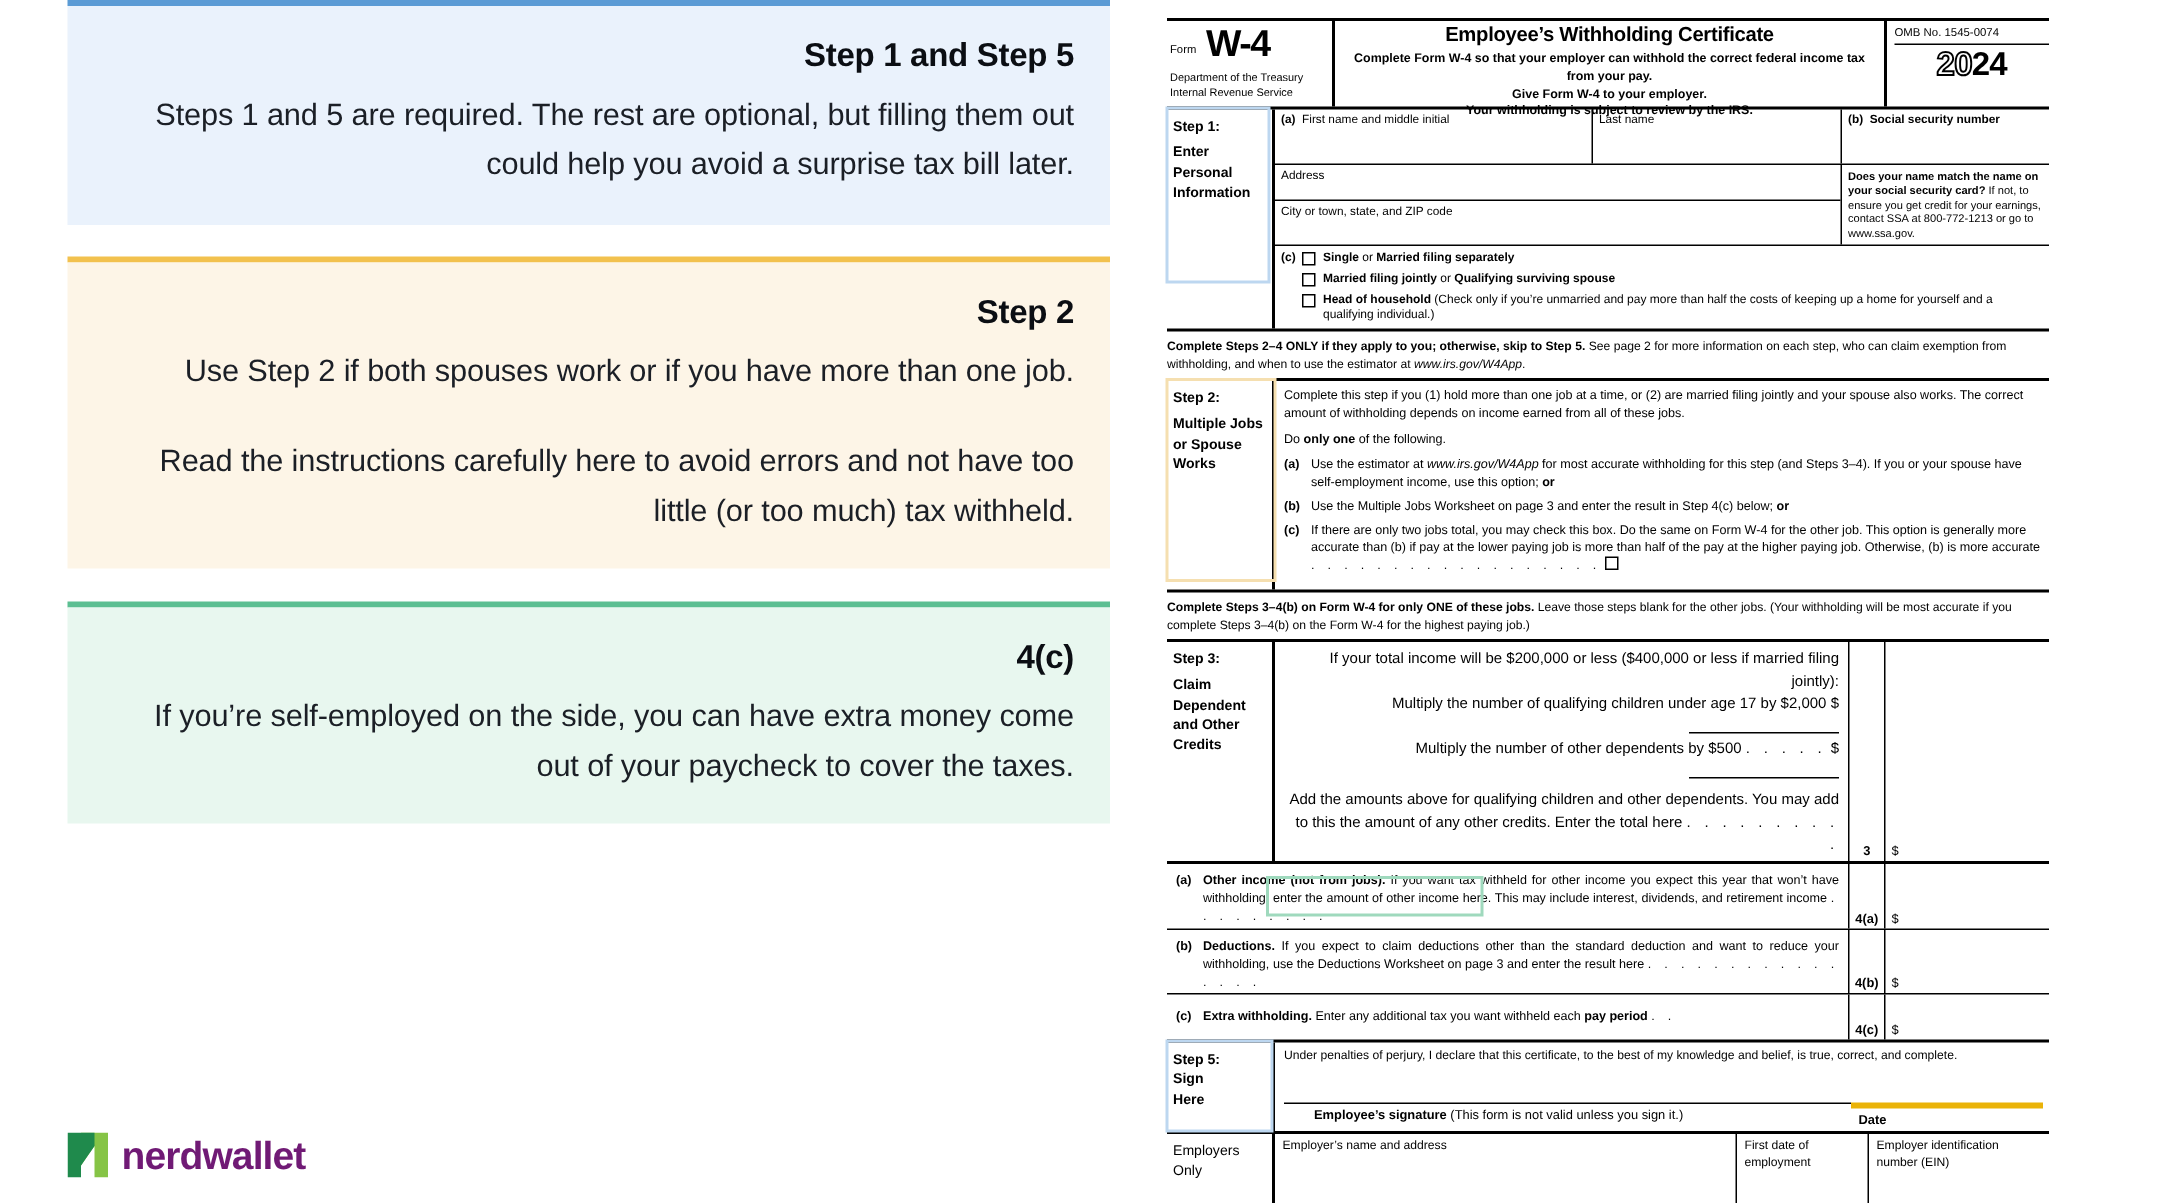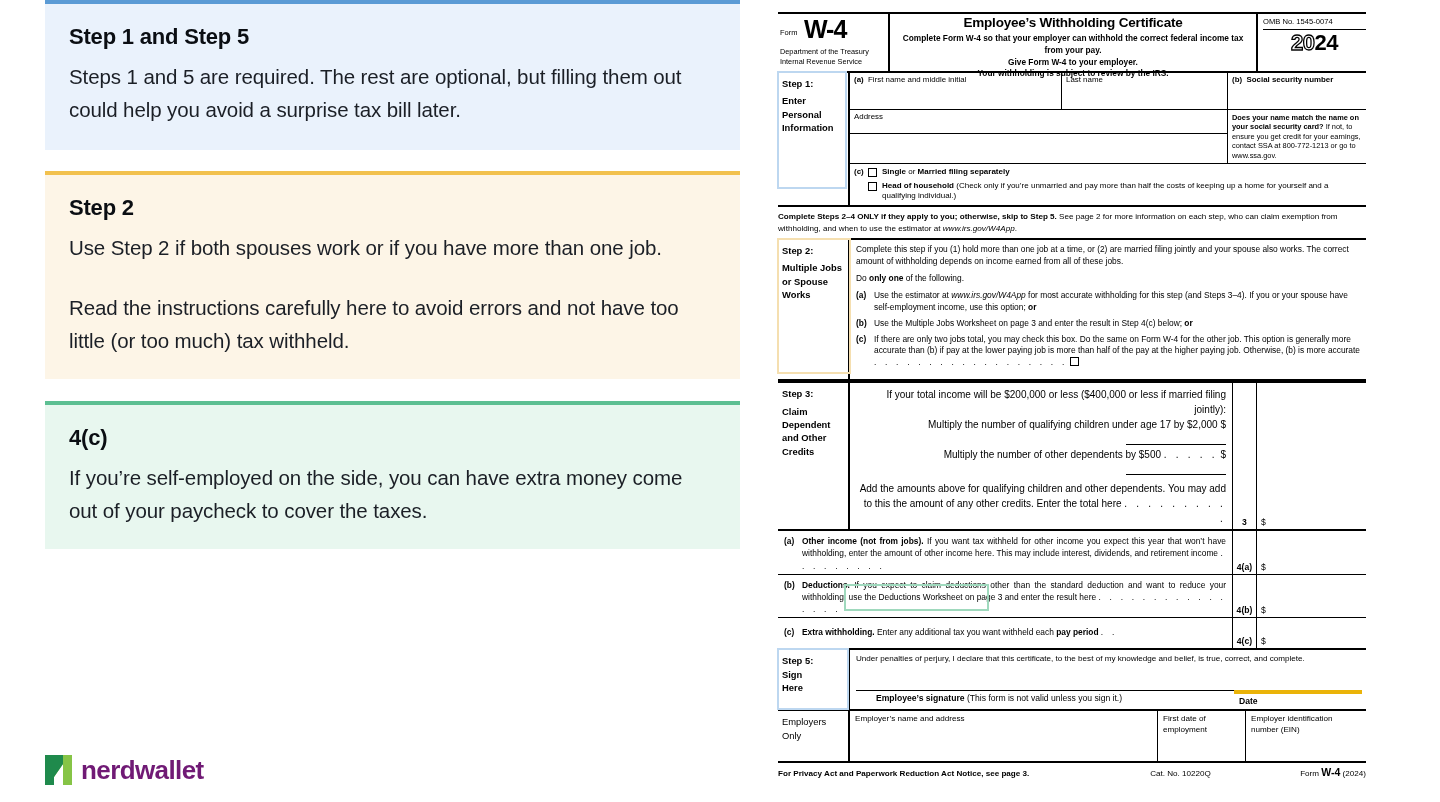--- a/index.html
+++ b/index.html
@@ -10,21 +10,21 @@
     background: #ffffff;
     font-family: "Liberation Sans", sans-serif;
     overflow: hidden;
     position: relative;
   }
 
   
   #left-panel {
     position: absolute;
     left: 45px; top: 0px;
-    width: 695px; height: 579px;
+    width: 695px; height: 579px; text-align: right;
   }
 
   .card { position: relative; width: 695px; }
   .card-accent { height: 4px; width: 100%; }
   .card-body { padding: 20px 24px 22px 24px; }
   .card-title {
     font-size: 22px; font-weight: bold; color: #0b0e13;
     margin: 0 0 10px 0; letter-spacing: -0.2px;
   }
   .card-para {
@@ -266,30 +266,36 @@
           <span class="s1-hdr">Last name</span>
         </div>
         <div class="s1-cell" id="s1-ssn">
           <span class="s1-hdr"><b>(b)</b>&nbsp;&nbsp;<b>Social security number</b></span>
         </div>
       </div>
       <div class="hr1"></div>
       <div id="s1-mid">
         <div id="s1-addr-wrap">
           <div id="s1-addr"><span>Address</span></div>
+          <div id="s1-city"><span>City or town, state, and ZIP code</span></div>
         </div>
         <div id="s1-ssn-note">
           <b>Does your name match the name on your social security card?</b><span> If not, to ensure you get credit for your earnings, contact SSA at 800-772-1213 or go to www.ssa.gov.</span>
         </div>
       </div>
       <div id="s1-c">
         <div class="cbrow">
           <span class="cb-letter">(c)</span>
           <span class="cbox"></span>
           <span class="cb-text"><b>Single</b><span> or </span><b>Married filing separately</b></span>
+        </div>
+        <div class="cbrow">
+          <span class="cb-letter"></span>
+          <span class="cbox"></span>
+          <span class="cb-text"><b>Married filing jointly</b><span> or </span><b>Qualifying surviving spouse</b></span>
         </div>
         <div class="cbrow">
           <span class="cb-letter"></span>
           <span class="cbox"></span>
           <span class="cb-text"><b>Head of household</b><span> </span><span>(Check only if you’re unmarried and pay more than half the costs of keeping up a home for yourself and a qualifying individual.)</span></span>
         </div>
       </div>
     </div>
   </div>
 
@@ -320,20 +326,23 @@
         <span class="tx"><span>Use the Multiple Jobs Worksheet on page 3 and enter the result in Step 4(c) below; </span><b>or</b></span>
       </div>
       <div class="lettered">
         <span class="lt">(c)</span>
         <span class="tx"><span>If there are only two jobs total, you may check this box. Do the same on Form W-4 for the other job. This option is generally more accurate than (b) if pay at the lower paying job is more than half of the pay at the higher paying job. Otherwise, (b) is more accurate</span><span class="dotline"> . . . . . . . . . . . . . . . . . .</span><span class="inline-box"></span></span>
       </div>
     </div>
   </div>
 
   <div class="hr2"></div>
+  <div class="instruct">
+    <b>Complete Steps 3–4(b) on Form W-4 for only ONE of these jobs.</b><span> Leave those steps blank for the other jobs. (Your withholding will be most accurate if you complete Steps 3–4(b) on the Form W-4 for the highest paying job.)</span>
+  </div>
 
   <div class="step-row">
     <div class="step-label">
       <span class="lbl-line">Step 3:</span>
       <div class="spacer"></div>
       <span class="lbl-line">Claim</span>
       <span class="lbl-line">Dependent</span>
       <span class="lbl-line">and Other</span>
       <span class="lbl-line">Credits</span>
     </div>

